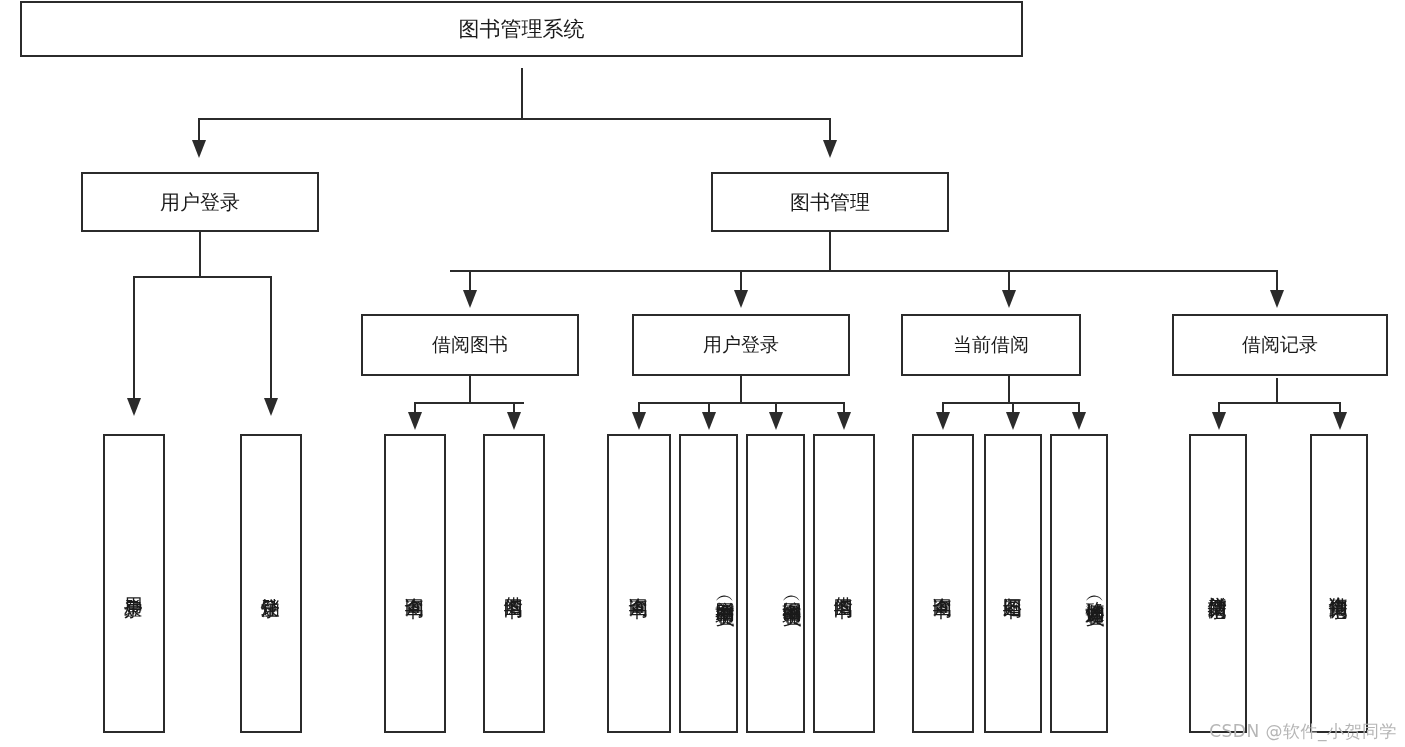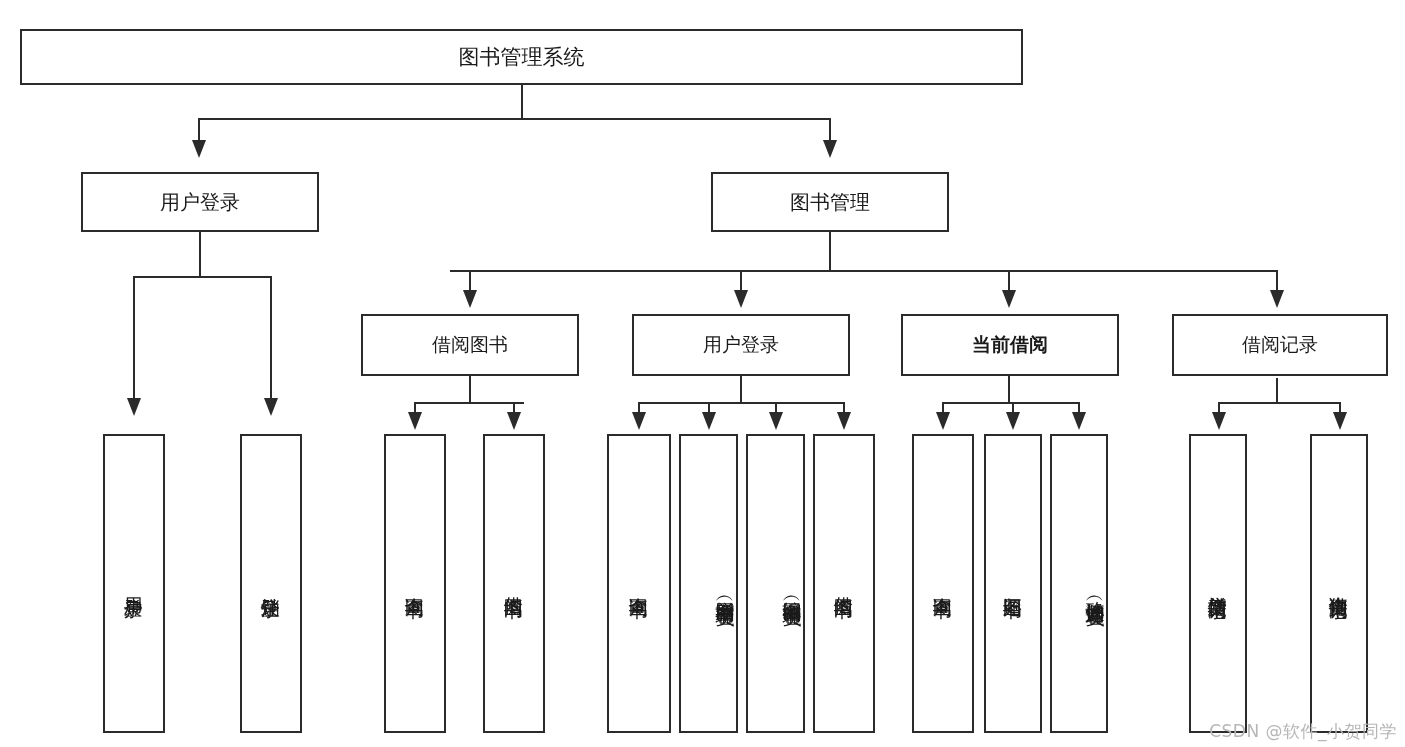--- a/index.html
+++ b/index.html
@@ -135,38 +135,38 @@
   <div class="conn v" style="left:1078px; top:402px; height:12px;"></div>
   <div class="arrow" style="left:1072px; top:412px;"></div>
 
   <div class="conn v" style="left:1276px; top:378px; height:24px;"></div>
   <div class="conn h" style="left:1218px; top:402px; width:121px;"></div>
   <div class="conn v" style="left:1218px; top:402px; height:12px;"></div>
   <div class="arrow" style="left:1212px; top:412px;"></div>
   <div class="conn v" style="left:1339px; top:402px; height:12px;"></div>
   <div class="arrow" style="left:1333px; top:412px;"></div>
 
-  <div class="node level-0" style="left:20px; top:29px; width:1003px; height:56px;">
+  <div class="node level-0" style="left:20px; top:1px; width:1003px; height:56px;">
     <span class="node-label">图书管理系统</span>
   </div>
 
   <div class="node level-1" style="left:81px; top:172px; width:238px; height:60px;">
     <span class="node-label">用户登录</span>
   </div>
   <div class="node level-1" style="left:711px; top:172px; width:238px; height:60px;justify-content:center;">
     <span class="node-label">图书管理</span>
   </div>
 
   <div class="node level-2" style="left:361px; top:314px; width:218px; height:62px;">
     <span class="node-label">借阅图书</span>
   </div>
   <div class="node level-2" style="left:632px; top:314px; width:218px; height:62px;">
     <span class="node-label">用户登录</span>
   </div>
-  <div class="node level-2" style="left:901px; top:314px; width:218px; height:62px;font-weight:bold;">
+  <div class="node level-2" style="left:901px; top:314px; width:180px; height:62px;">
     <span class="node-label">当前借阅</span>
   </div>
   <div class="node level-2" style="left:1172px; top:314px; width:216px; height:62px;">
     <span class="node-label">借阅记录</span>
   </div>
 
   <div class="node leaf mid" style="left:103px; top:434px; width:62px; height:299px;">
     <span class="node-label">用户登录</span>
   </div>
   <div class="node leaf mid" style="left:240px; top:434px; width:62px; height:299px;">

